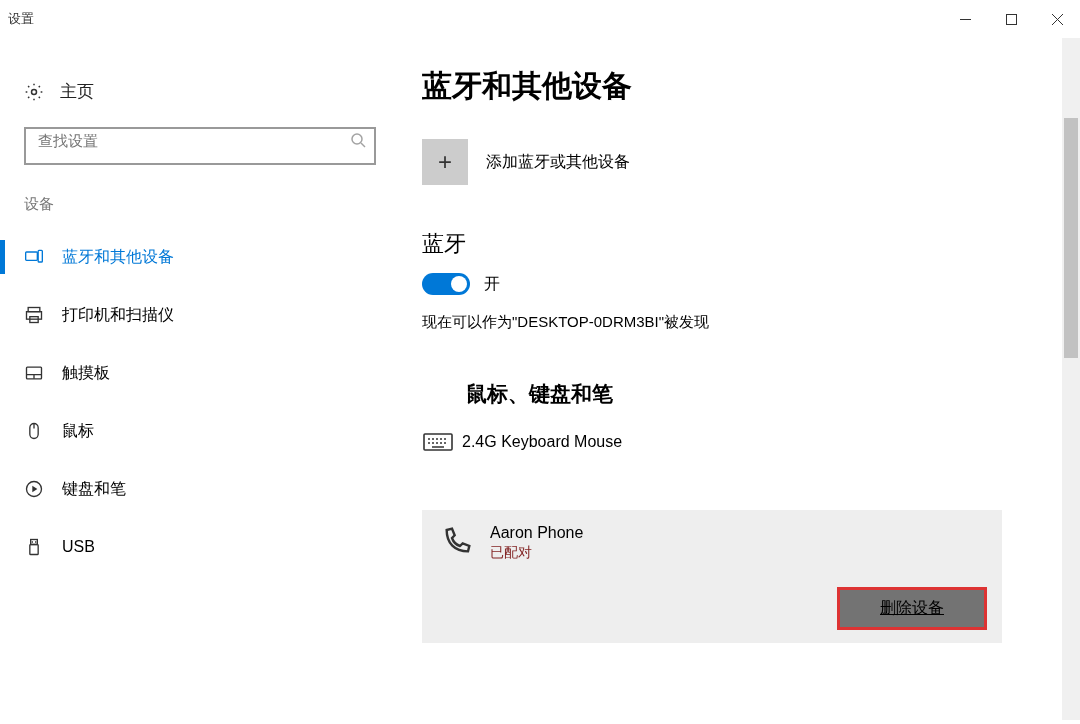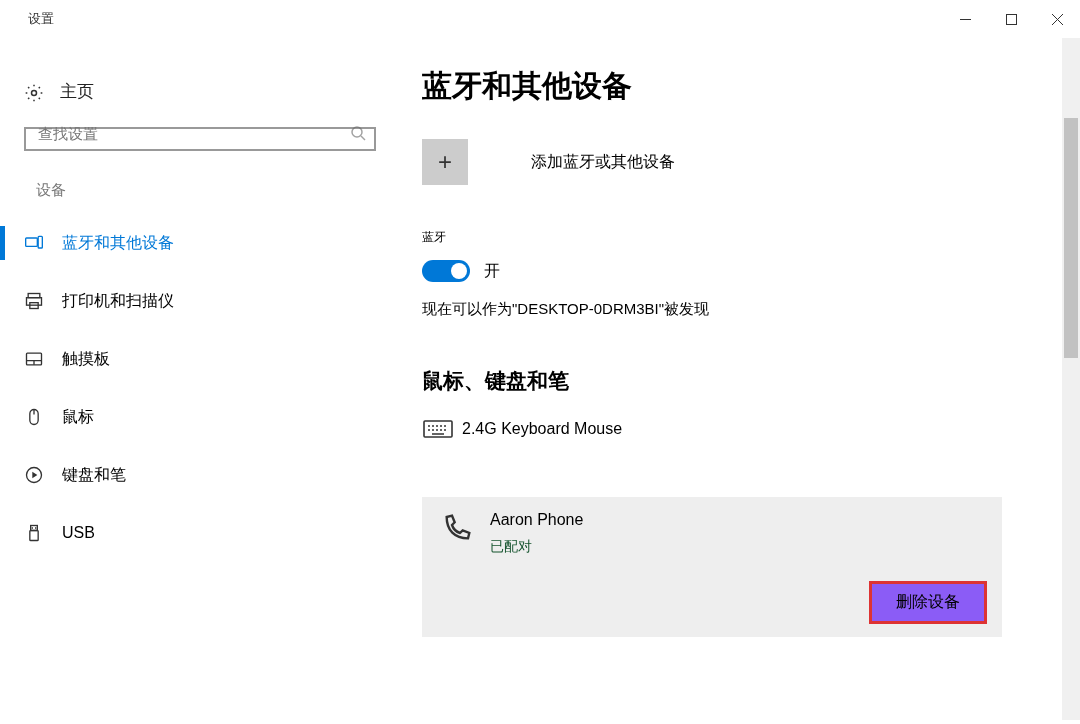--- a/index.html
+++ b/index.html
@@ -1,70 +1,70 @@
 <!DOCTYPE html>
 <html><head>
 <meta charset="utf-8">
 <style>
 * { margin: 0; padding: 0; box-sizing: border-box; font-family: "Microsoft YaHei", "Segoe UI", sans-serif; }
 body { background: #fff; width: 1080px; height: 724px; overflow: hidden; position: relative; }
 
-.titlebar { height: 38px; display: flex; align-items: center; padding-left: 28px; }
+.titlebar { height: 38px; display: flex; align-items: center; padding-left: 8px; }
 .titlebar-title { font-size: 13px; color: #333; }
 .window-controls { margin-left: auto; display: flex; }
 .window-btn { width: 46px; height: 32px; display: flex; align-items: center; justify-content: center; }
 .window-btn svg { width: 11px; height: 11px; }
 
 .content { display: flex; height: calc(100% - 38px); }
 
 .sidebar { width: 380px; padding: 42px 0 0 0; }
-.home-row { display: flex; align-items: flex-end; padding: 0 0 24px 24px; gap: 16px; }
+.home-row { display: flex; align-items: center; padding: 0 0 24px 24px; gap: 16px; }
 .home-row .label { font-size: 17px; color: #222; }
 .gear-ico { width: 20px; height: 20px; }
 
-.search-box { margin: 0 24px 30px 24px; border: 2px solid #999; height: 24px; display: flex; align-items: center; padding: 0 8px 12px 12px; width: 352px; }
+.search-box { margin: 0 24px 30px 24px; border: 2px solid #999; height: 38px; display: flex; align-items: center; padding: 0 8px 12px 12px; width: 352px; }
 .search-box input { border: none; outline: none; flex: 1; font-size: 15px; background: transparent; }
 .search-ico { width: 16px; height: 16px; opacity: 0.6; }
 
-.group-label { color: #777; font-size: 15px; padding: 0 0 14px 36px; }
+.group-label { color: #777; font-size: 15px; padding: 0 0 14px 24px; }
 
 .nav-item { display: flex; align-items: center; height: 58px; padding-left: 24px; gap: 18px; cursor: pointer; position: relative; }
 .nav-item.active { color: #0078d7; }
 .nav-item.active::before { content: ""; position: absolute; left: 0; top: 12px; bottom: 12px; width: 5px; background: #0078d7; }
 .nav-item .nav-label { font-size: 16px; }
 .nav-ico { width: 20px; height: 20px; display: flex; align-items: center; justify-content: center; }
 .nav-ico svg { width: 20px; height: 20px; }
 .nav-item.active .nav-ico svg { stroke: #0078d7; fill: none; }
 
 .main { flex: 1; padding: 28px 0 0 42px; position: relative; }
 .page-title { font-size: 30px; font-weight: 600; margin-bottom: 32px; }
 
 .add-row { display: flex; align-items: center; gap: 18px; margin-bottom: 44px; cursor: pointer; }
 .add-btn { width: 46px; height: 46px; background: #ccc; display: flex; align-items: center; justify-content: center; font-size: 24px; color: #333; }
-.add-label { font-size: 16px; margin-left: 45px; }
-
-.section-label { font-size: 12px; margin-bottom: 14px; }
+.add-label { font-size: 16px; }
+
+.section-label { font-size: 22px; margin-bottom: 14px; }
 .toggle-row { display: flex; align-items: center; gap: 14px; margin-bottom: 18px; }
 .toggle { width: 48px; height: 22px; background: #0078d7; border-radius: 11px; position: relative; }
 .toggle::after { content: ""; position: absolute; right: 3px; top: 3px; width: 16px; height: 16px; background: #fff; border-radius: 50%; }
 .toggle-label { font-size: 16px; }
 .discover-text { font-size: 15px; margin-bottom: 48px; }
 
-.section-heading { font-size: 21px; font-weight: 600; margin-bottom: 16px; }
+.section-heading { font-size: 21px; font-weight: 600; margin-bottom: 16px; margin-left: 44px; }
 .device-row { display: flex; align-items: center; gap: 8px; padding: 6px 0; margin-bottom: 50px; }
 .device-ico { width: 32px; height: 24px; display: flex; align-items: center; justify-content: center; }
 .device-name { font-size: 16px; }
 
 .selected-device { background: #eee; margin-right: 78px; padding: 14px 18px 16px 18px; }
 .sel-top { display: flex; gap: 18px; align-items: flex-start; }
 .sel-ico { width: 32px; height: 32px; margin-top: 2px; }
-.sel-name { font-size: 16px; margin-bottom: 9px; }
-.sel-status { font-size: 14px; color: #14532d; }
+.sel-name { font-size: 16px; margin-bottom: 2px; }
+.sel-status { font-size: 14px; color: #7f1d1d; }
 .sel-actions { display: flex; justify-content: flex-end; margin-top: 28px; }
-.remove-btn { background: #8b5cf6; border: none; padding: 8px 24px; font-size: 16px; cursor: pointer; outline: 3px solid #d33; outline-offset: 0; }
+.remove-btn { background: #737373; border: none; padding: 8px 40px; font-size: 16px; cursor: pointer; outline: 3px solid #d33; outline-offset: 0; text-decoration: underline; }
 
 .scroll-track { position: absolute; right: 0; top: 38px; bottom: 4px; width: 18px; background: #f0f0f0; }
 .scroll-thumb { position: absolute; left: 2px; width: 14px; background: #c2c2c2; }
 </style>
 </head>
 <body>
 
 <div class="titlebar">
   <span class="titlebar-title">设置</span>
   <div class="window-controls">

